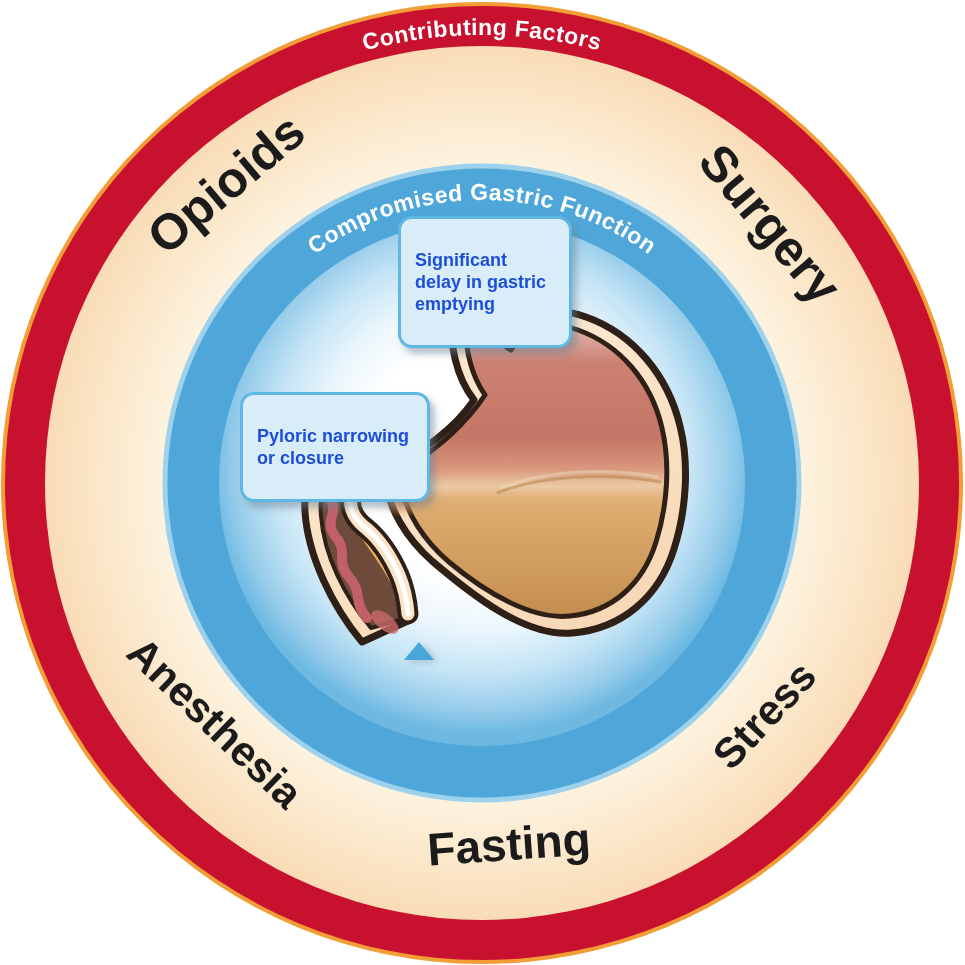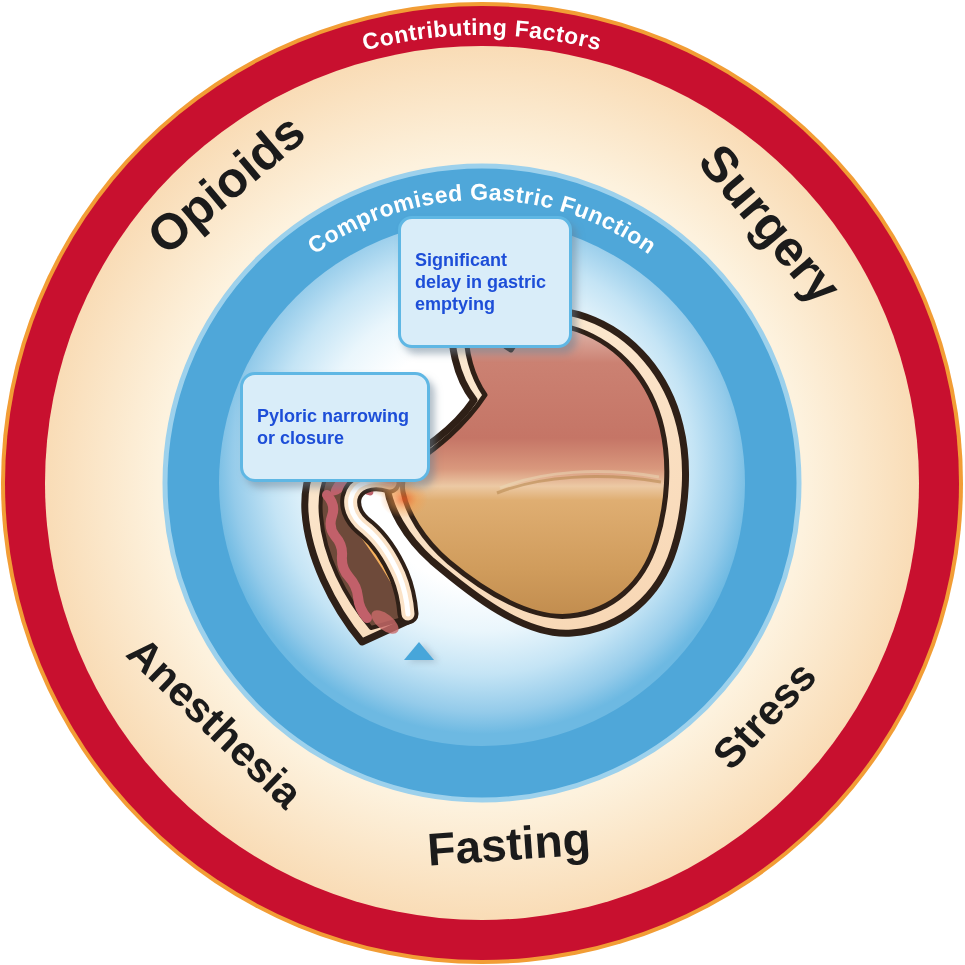--- a/index.html
+++ b/index.html
@@ -147,21 +147,21 @@
   </g>
 </svg>
 
   <div class="callout" style="left:398px;top:216px;width:140px;">
     <div>Significant
 delay in gastric
 emptying</div>
   </div>
   <div class="pointer-down" style="left:460px;top:296px;"></div>
 
-  <div class="callout" style="left:240px;top:372px;width:156px;border-radius:15px;">
+  <div class="callout" style="left:240px;top:392px;width:156px;">
     <div>Pyloric narrowing
 or closure</div>
   </div>
   <div class="pointer-down" style="left:366px;top:440px;"></div>
 
   <div class="pointer-up" style="left:404px;top:642px;"></div>
 
 </div>
 
 </body></html>

